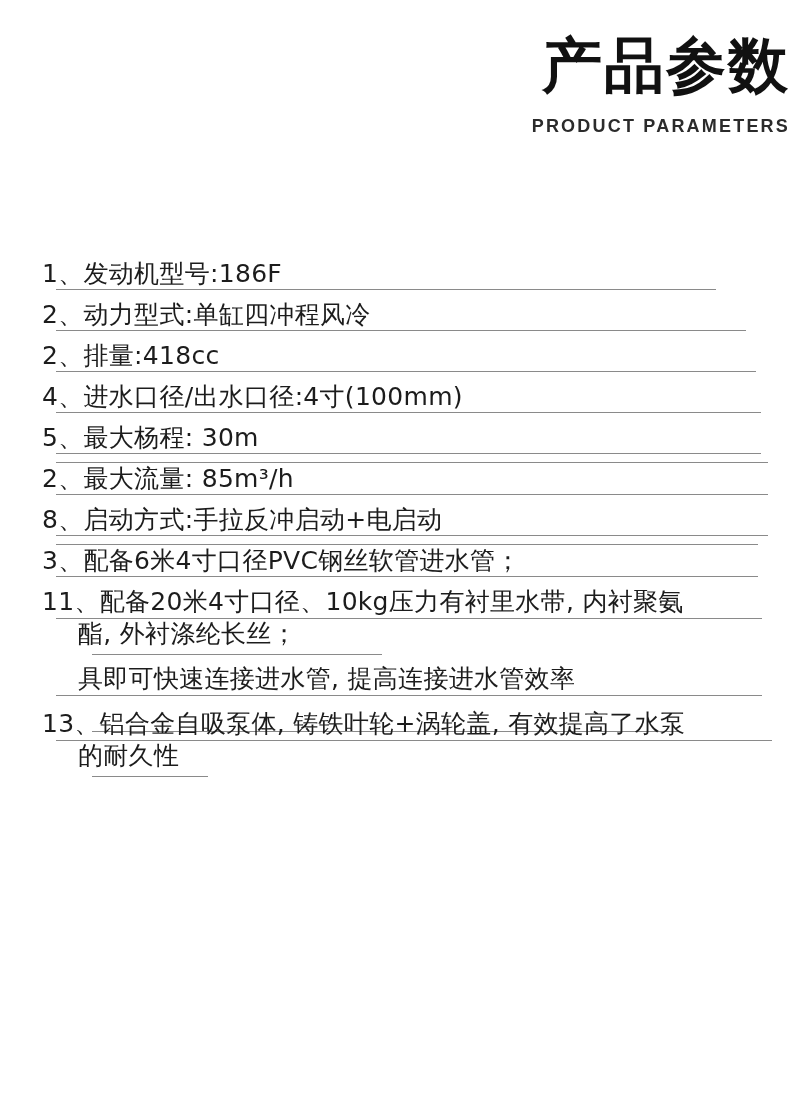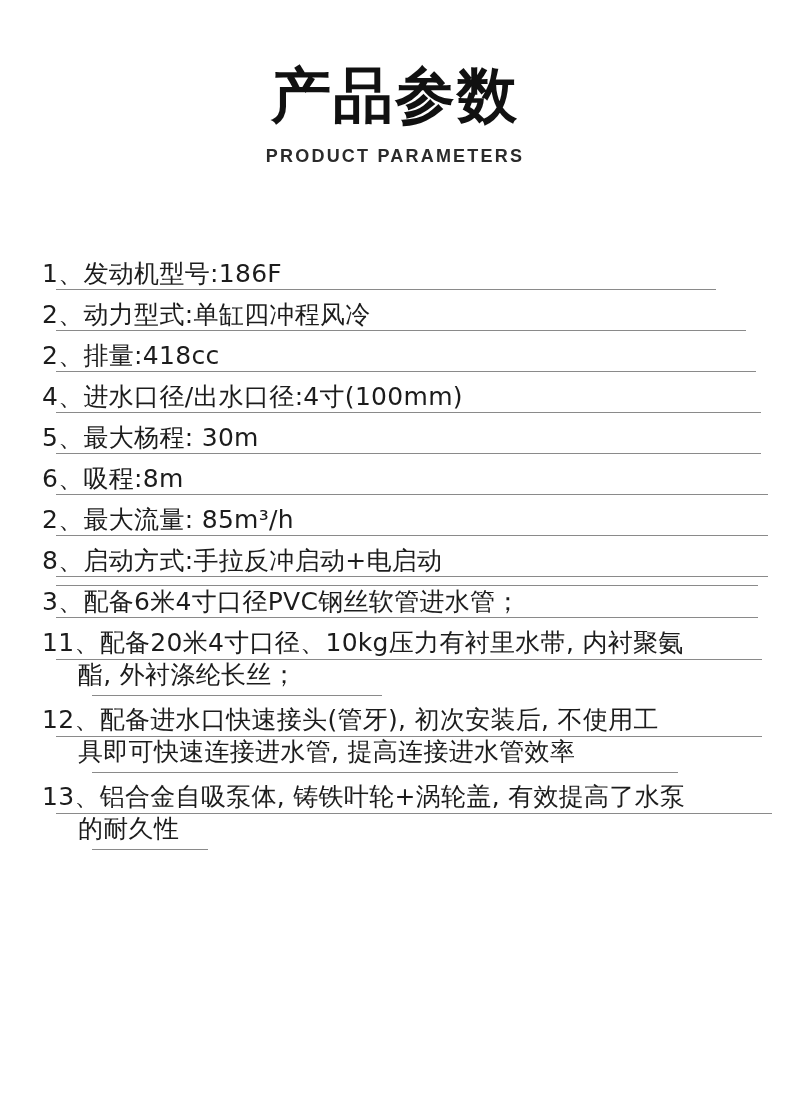--- a/index.html
+++ b/index.html
@@ -14,22 +14,22 @@
     color: #1a1a1a;
     overflow: hidden;
   }
   .page {
     position: relative;
     width: 790px;
     height: 1118px;
     box-sizing: border-box;
   }
   .header {
-    text-align: center;
-    padding-top: 62px;
+    text-align: right;
+    padding-top: 32px;
   }
   .title-cn {
     font-size: 60px;
     font-weight: 700;
     letter-spacing: 2px;
     line-height: 1.1;
     color: #111111;
     margin: 0;
     font-family: "DejaVu Sans", "Liberation Sans", sans-serif;
   }
@@ -122,21 +122,20 @@
       <span>4、进水口径/出水口径:4寸(100mm)</span>
       <span class="rule"></span>
     </li>
 
     <li class="spec-item w-4">
       <span>5、最大杨程: 30m</span>
       <span class="rule"></span>
     </li>
 
     <li class="spec-item w-5">
-      <span>6、吸程:8m</span>
       <span class="rule"></span>
     </li>
 
     <li class="spec-item w-5">
       <span>2、最大流量: 85m³/h</span>
       <span class="rule"></span>
     </li>
 
     <li class="spec-item w-5">
       <span>8、启动方式:手拉反冲启动+电启动</span>
@@ -153,21 +152,20 @@
     </li>
 
     <li class="spec-item two-line" style="padding-bottom:4px;">
       <span>11、配备20米4寸口径、10kg压力有衬里水带, 内衬聚氨</span>
       <span class="rule-a" style="top:32px; width:706px;"></span>
       <span class="line2">酯, 外衬涤纶长丝；</span>
       <span class="rule-b" style="top:68px; width:290px;"></span>
     </li>
 
     <li class="spec-item two-line" style="padding-bottom:4px;">
-      <span>12、配备进水口快速接头(管牙), 初次安装后, 不使用工</span>
       <span class="rule-a" style="top:32px; width:706px;"></span>
       <span class="line2">具即可快速连接进水管, 提高连接进水管效率</span>
       <span class="rule-b" style="top:68px; width:586px;"></span>
     </li>
 
     <li class="spec-item two-line" style="padding-bottom:4px;">
       <span>13、铝合金自吸泵体, 铸铁叶轮+涡轮盖, 有效提高了水泵</span>
       <span class="rule-a" style="top:32px; width:716px;"></span>
       <span class="line2">的耐久性</span>
       <span class="rule-b" style="top:68px; width:116px;"></span>

